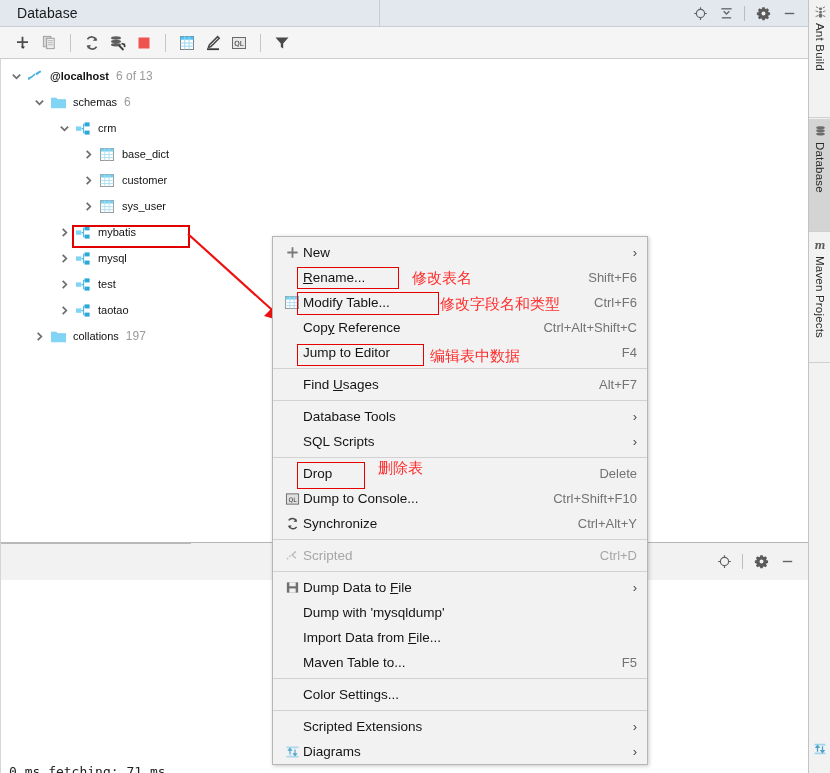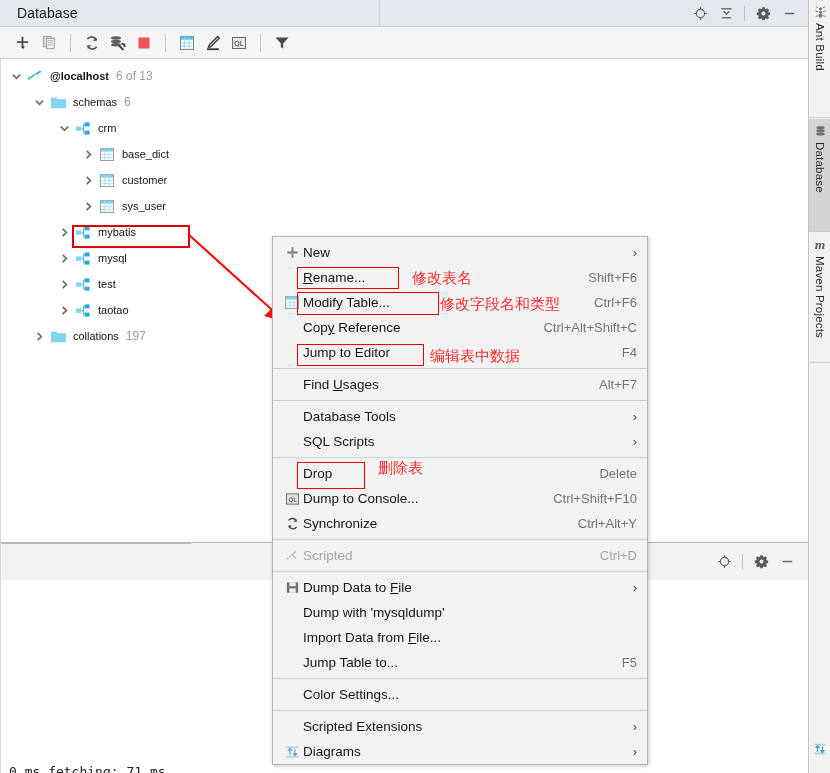--- a/index.html
+++ b/index.html
@@ -583,21 +583,21 @@
       <div class="mi">
         <span class="mi-ico"></span>
         <span class="mi-lab">Dump with 'mysqldump'</span>
       </div>
       <div class="mi">
         <span class="mi-ico"></span>
         <span class="mi-lab">Import Data from <span class="u">F</span>ile...</span>
       </div>
       <div class="mi">
         <span class="mi-ico"></span>
-        <span class="mi-lab">Jump Table to...</span>
+        <span class="mi-lab">Maven Table to...</span>
         <span class="mi-key">F5</span>
       </div>
       <div class="msep"></div>
       <div class="mi">
         <span class="mi-ico"></span>
         <span class="mi-lab">Color Settings...</span>
       </div>
       <div class="msep"></div>
       <div class="mi">
         <span class="mi-ico"></span>

